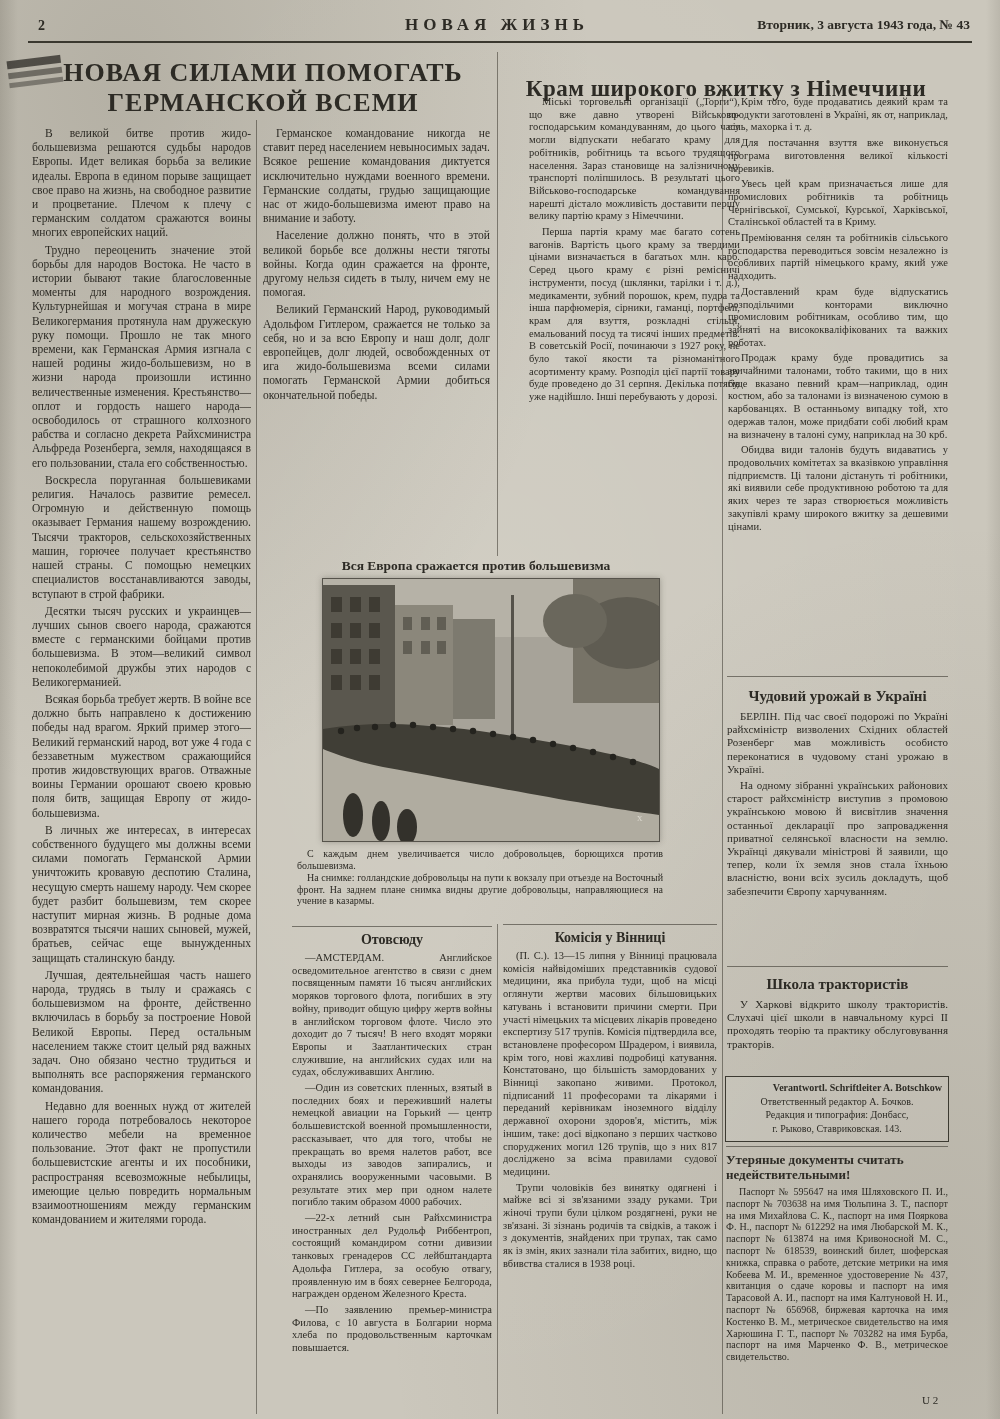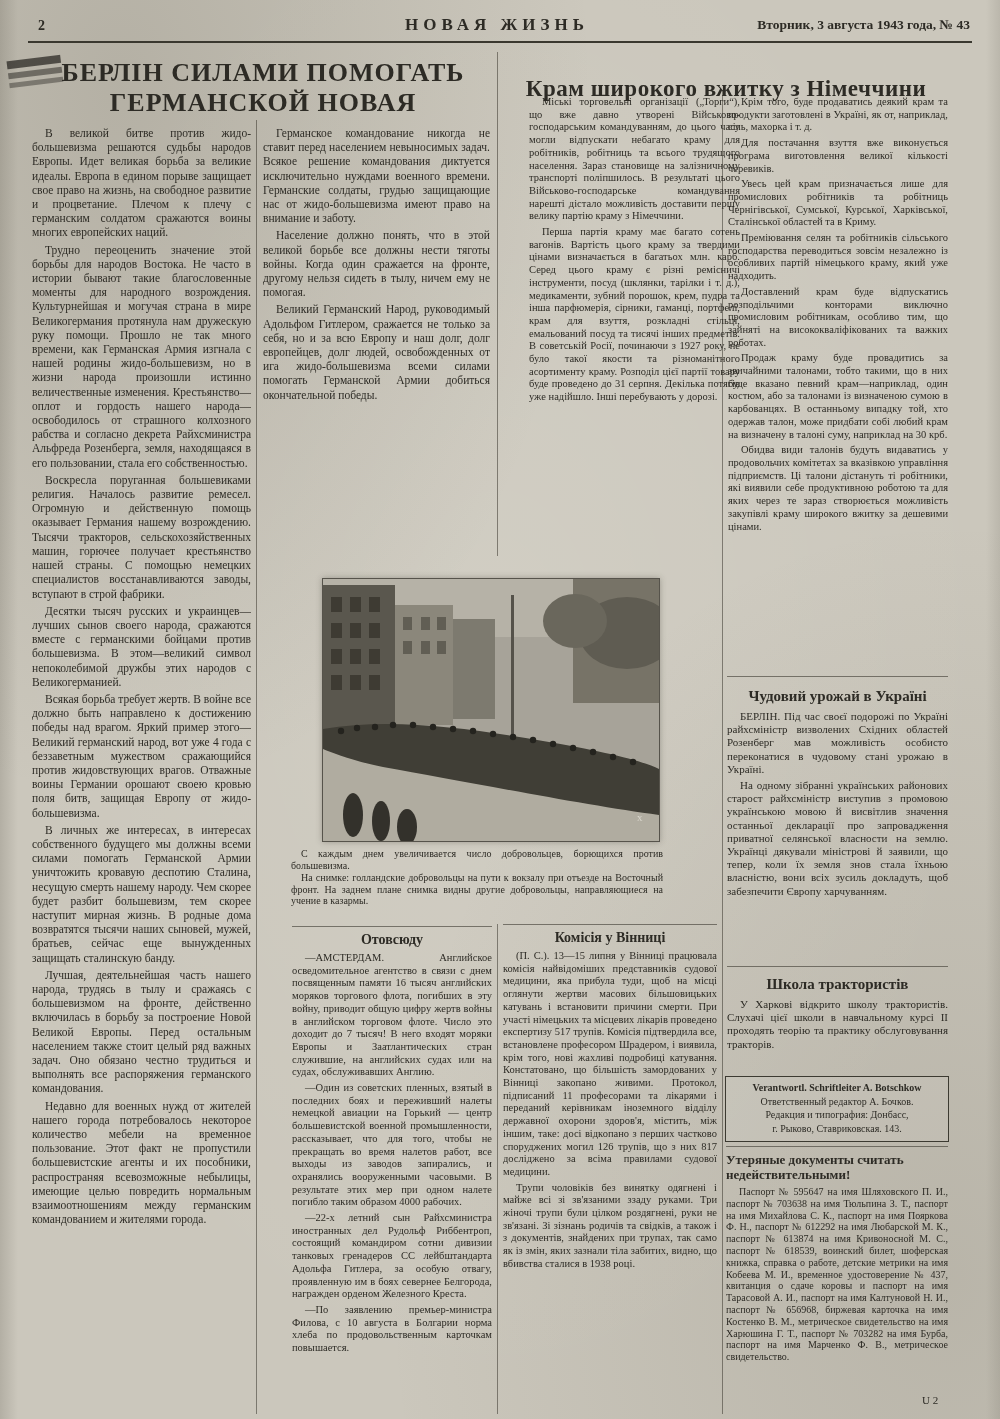--- a/index.html
+++ b/index.html
@@ -31,24 +31,24 @@
   .headline-main{font-size:26px;line-height:30px;font-weight:bold;letter-spacing:1px;text-align:center;}
   .headline-kram{font-size:23px;line-height:26px;font-weight:bold;letter-spacing:.5px;text-align:center;}
   .sec-head{font-weight:bold;text-align:center;}
   .vrule{width:1px;background:rgba(58,55,46,.55);}
   .hrule{height:1px;background:rgba(58,55,46,.6);}
   .hrule-thick{height:2px;background:#3a382f;}
   .masthead{font-size:17px;font-weight:bold;letter-spacing:5px;text-align:center;}
   .dateline{font-size:13.5px;font-weight:bold;text-align:right;}
   .pageno{font-size:14px;font-weight:bold;}
   .photo-frame{border:1px solid #56534b;background:#a7a399;box-shadow:0 0 6px rgba(60,57,48,.35);}
-  .caption p{font-size:10px;line-height:11.6px;text-indent:10px;margin-bottom:1px;}
+  .caption p{font-size:10px;line-height:11.6px;text-indent:10px;margin-bottom:1px;margin-left:6px;}
   .editor-box{border:1.5px solid #3c3a31;padding:5px 6px;background:rgba(255,255,250,.08);}
   .editor-box p{font-size:10px;line-height:12.5px;text-indent:0;text-align:center;margin:0 0 1px 0;}
-  .editor-box p:first-child{font-weight:bold;}
+  .editor-box p:first-child{font-weight:bold;text-align:right;}
   .lost-head{font-weight:bold;font-size:13px;line-height:15px;}
   .lost-body p{font-size:10px;line-height:11.8px;}
   .footer-mark{font-weight:normal;font-size:11px;}
   .stamp{
     width:54px;height:40px;transform:rotate(-7deg);opacity:.8;
     background:
       linear-gradient(180deg, transparent 6px, rgba(30,28,24,.85) 6px, rgba(30,28,24,.85) 14px, transparent 14px),
       linear-gradient(180deg, transparent 18px, rgba(30,28,24,.6) 18px, rgba(30,28,24,.6) 24px, transparent 24px),
       linear-gradient(180deg, transparent 28px, rgba(30,28,24,.5) 28px, rgba(30,28,24,.5) 33px, transparent 33px);
     filter:blur(.5px);
@@ -65,22 +65,22 @@
   <div class="abs hrule-thick" style="left:28px;top:41px;width:944px;"></div>
 
   <div class="abs stamp" style="left:8px;top:52px;"></div>
 
   <div class="abs vrule" style="left:256px;top:120px;height:1294px;"></div>
   <div class="abs vrule" style="left:497px;top:52px;height:504px;"></div>
   <div class="abs vrule" style="left:497px;top:924px;height:490px;"></div>
   <div class="abs vrule" style="left:722px;top:90px;height:1324px;"></div>
 
   <div class="abs headline-main" style="left:34px;top:58px;width:458px;">
-    <span style="display:block;">БЕРЛІН СИЛАМИ ПОМОГАТЬ</span>
-    <span style="display:block;">ГЕРМАНСКОЙ НОВАЯ</span>
+    <span style="display:block;">НОВАЯ СИЛАМИ ПОМОГАТЬ</span>
+    <span style="display:block;">ГЕРМАНСКОЙ ВСЕМИ</span>
   </div>
   <div class="abs colbox t115" style="left:32px;top:126px;width:219px;height:1288px;">
       <p>В великой битве против жидо-большевизма решаются судьбы народов Европы. Идет великая борьба за великие идеалы. Европа в едином порыве защищает свое право на жизнь, на свободное развитие и процветание. Плечом к плечу с германским солдатом сражаются воины многих европейских наций.</p>
       <p>Трудно переоценить значение этой борьбы для народов Востока. Не часто в истории бывают такие благословенные моменты для народного возрождения. Культурнейшая и могучая страна в мире Великогермания протянула нам дружескую руку помощи. Прошло не так много времени, как Германская Армия изгнала с нашей родины жидо-большевизм, но в жизни народа произошли истинно величественные изменения. Крестьянство—оплот и гордость нашего народа—освободилось от страшного колхозного рабства и согласно декрета Райхсминистра Альфреда Розенберга, земля, находящаяся в его пользовании, стала его собственностью.</p>
       <p>Воскресла поруганная большевиками религия. Началось развитие ремесел. Огромную и действенную помощь оказывает Германия нашему возрождению. Тысячи тракторов, сельскохозяйственных машин, горючее получает крестьянство нашей страны. С помощью немецких специалистов восстанавливаются заводы, вступают в строй фабрики.</p>
       <p>Десятки тысяч русских и украинцев—лучших сынов своего народа, сражаются вместе с германскими бойцами против большевизма. В этом—великий символ непоколебимой дружбы этих народов с Великогерманией.</p>
       <p>Всякая борьба требует жертв. В войне все должно быть направлено к достижению победы над врагом. Яркий пример этого—Великий германский народ, вот уже 4 года с беззаветным мужеством сражающийся против жидовствующих врагов. Отважные воины Германии орошают своею кровью поля битв, защищая Европу от жидо-большевизма.</p>
       <p>В личных же интересах, в интересах собственного будущего мы должны всеми силами помогать Германской Армии уничтожить кровавую деспотию Сталина, несущую смерть нашему народу. Чем скорее будет разбит большевизм, тем скорее наступит мирная жизнь. В родные дома возвратятся тысячи наших сыновей, мужей, братьев, сейчас еще вынужденных защищать сталинскую банду.</p>
       <p>Лучшая, деятельнейшая часть нашего народа, трудясь в тылу и сражаясь с большевизмом на фронте, действенно включилась в борьбу за построение Новой Великой Европы. Перед остальным населением также стоит целый ряд важных задач. Оно обязано честно трудиться и выполнять все распоряжения германского командования.</p>
       <p>Недавно для военных нужд от жителей нашего города потребовалось некоторое количество мебели на временное пользование. Этот факт не пропустили большевистские агенты и их пособники, распространяя всевозможные небылицы, имеющие целью повредить нормальным взаимоотношениям между германским командованием и жителями города.</p>
@@ -99,20 +99,21 @@
   <div class="abs colbox t105" style="left:728px;top:96px;width:220px;height:572px;">
       <p>Крім того, буде продаватись деякий крам та продукти заготовлені в Україні, як от, наприклад, сіль, махорка і т. д.</p>
       <p>Для постачання взуття вже виконується програма виготовлення великої кількості черевиків.</p>
       <p>Увесь цей крам призначається лише для промислових робітників та робітниць Чернігівської, Сумської, Курської, Харківської, Сталінської областей та в Криму.</p>
       <p>Преміювання селян та робітників сільського господарства переводиться зовсім незалежно із особливих партій німецького краму, який уже надходить.</p>
       <p>Доставлений крам буде відпускатись розподільчими конторами виключно промисловим робітникам, особливо тим, що зайняті на висококваліфікованих та важких роботах.</p>
       <p>Продаж краму буде провадитись за звичайними талонами, тобто такими, що в них буде вказано певний крам—наприклад, один костюм, або за талонами із визначеною сумою в карбованцях. В останньому випадку той, хто одержав талон, може придбати собі любий крам на визначену в талоні суму, наприклад на 30 крб.</p>
       <p>Обидва види талонів будуть видаватись у продовольчих комітетах за вказівкою управління підприємств. Ці талони дістануть ті робітники, які виявили себе продуктивною роботою та для яких через те зараз створюється можливість закупівлі краму широкого вжитку за дешевими цінами.</p>
     </div>
 
+  <div class="abs sec-head" style="left:290px;top:558px;width:372px;font-size:13.5px;">Вся Европа сражается против большевизма</div>
   <div class="abs photo-frame" style="left:322px;top:578px;width:338px;height:264px;">
     <svg width="336" height="262" viewBox="0 0 336 262" xmlns="http://www.w3.org/2000/svg">
       <rect width="336" height="262" fill="#a7a399"></rect>
       <rect width="336" height="58" fill="#b6b2a7"></rect>
       <rect x="250" y="0" width="86" height="124" fill="#777367"></rect>
       <ellipse cx="304" cy="54" rx="48" ry="36" fill="#5f5c52"></ellipse>
       <ellipse cx="252" cy="42" rx="32" ry="27" fill="#6a675c" opacity="0"></ellipse>
       <ellipse cx="252" cy="42" rx="32" ry="27" fill="#6a675c"></ellipse>
       <rect x="0" y="6" width="72" height="154" fill="#5a574e"></rect>
       <g fill="#3e3b33">

